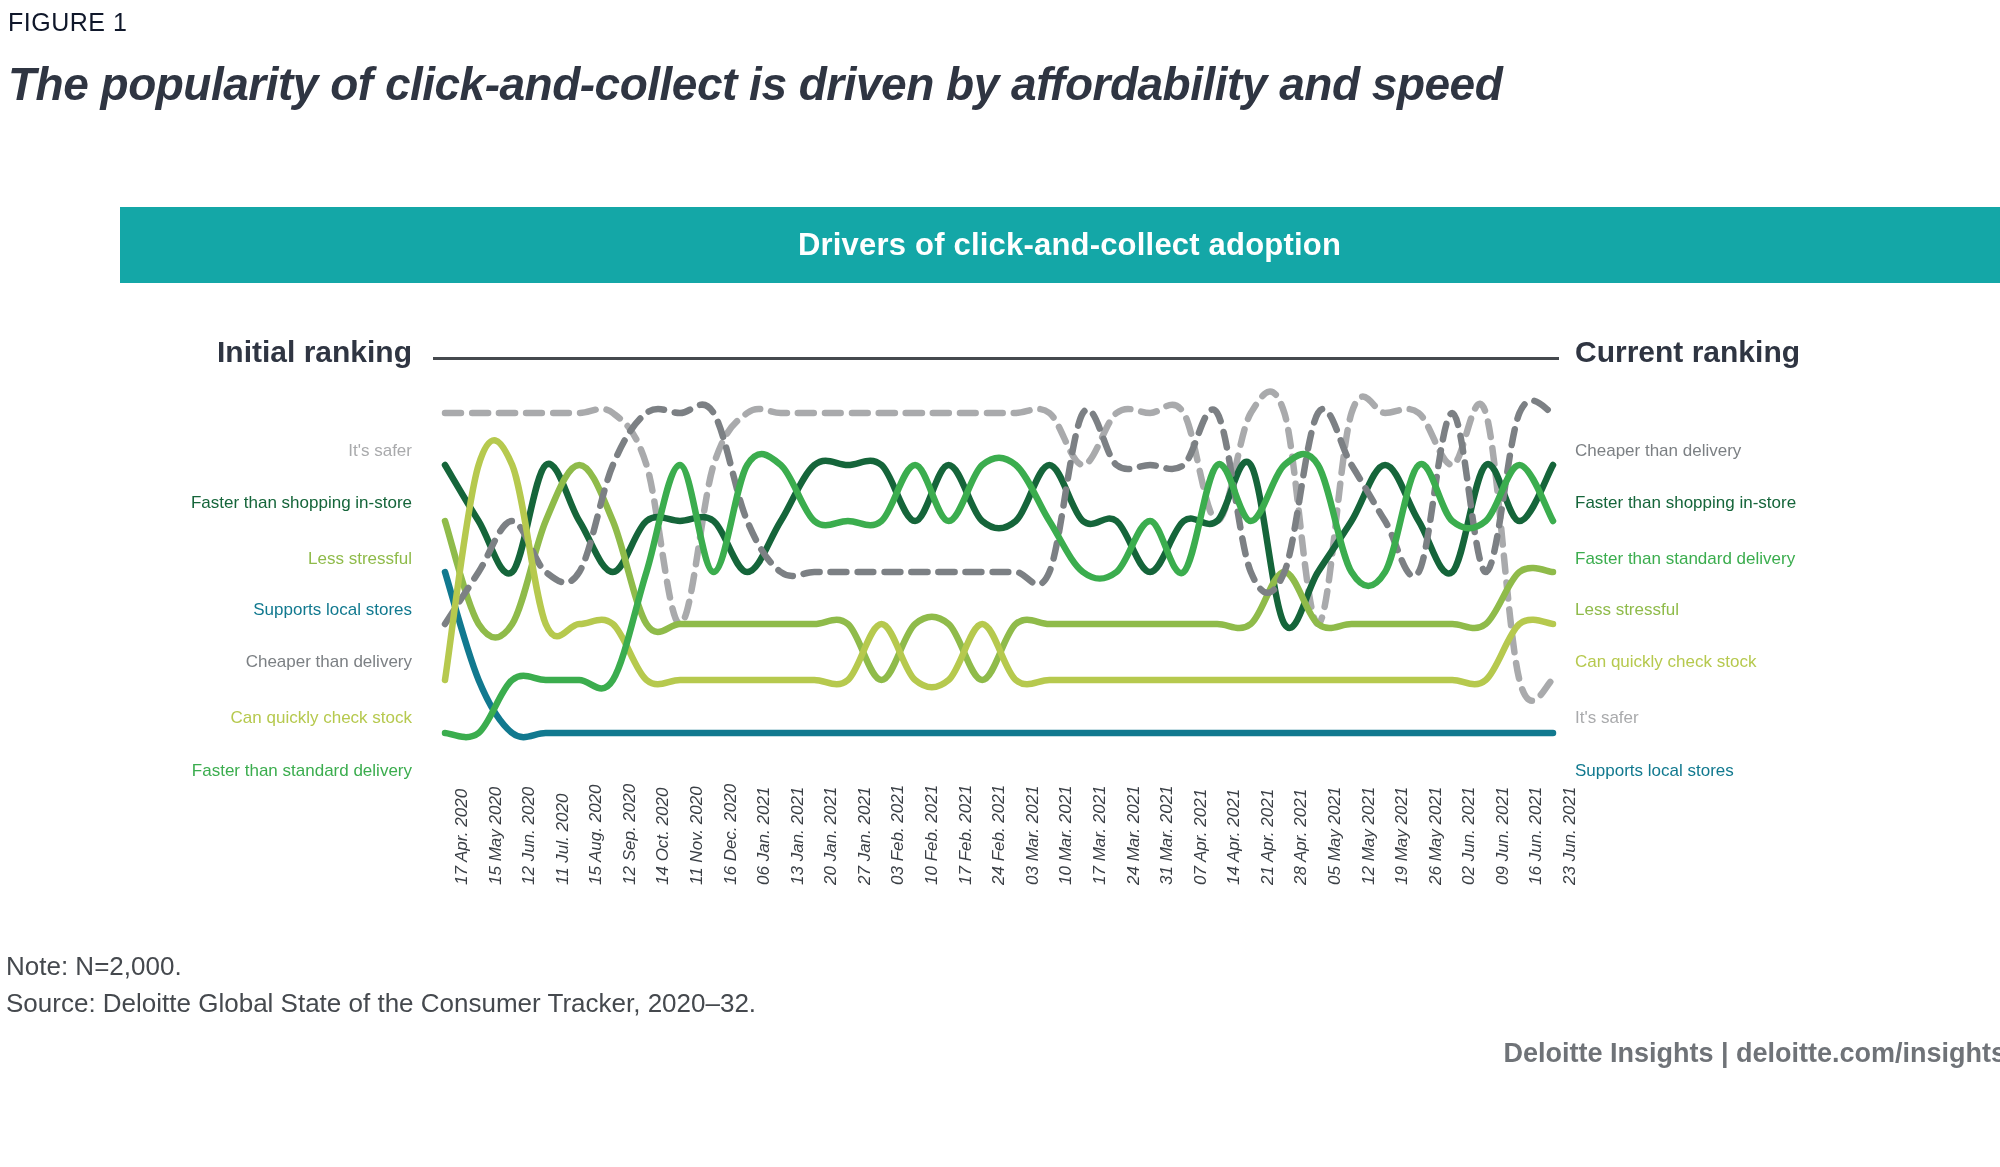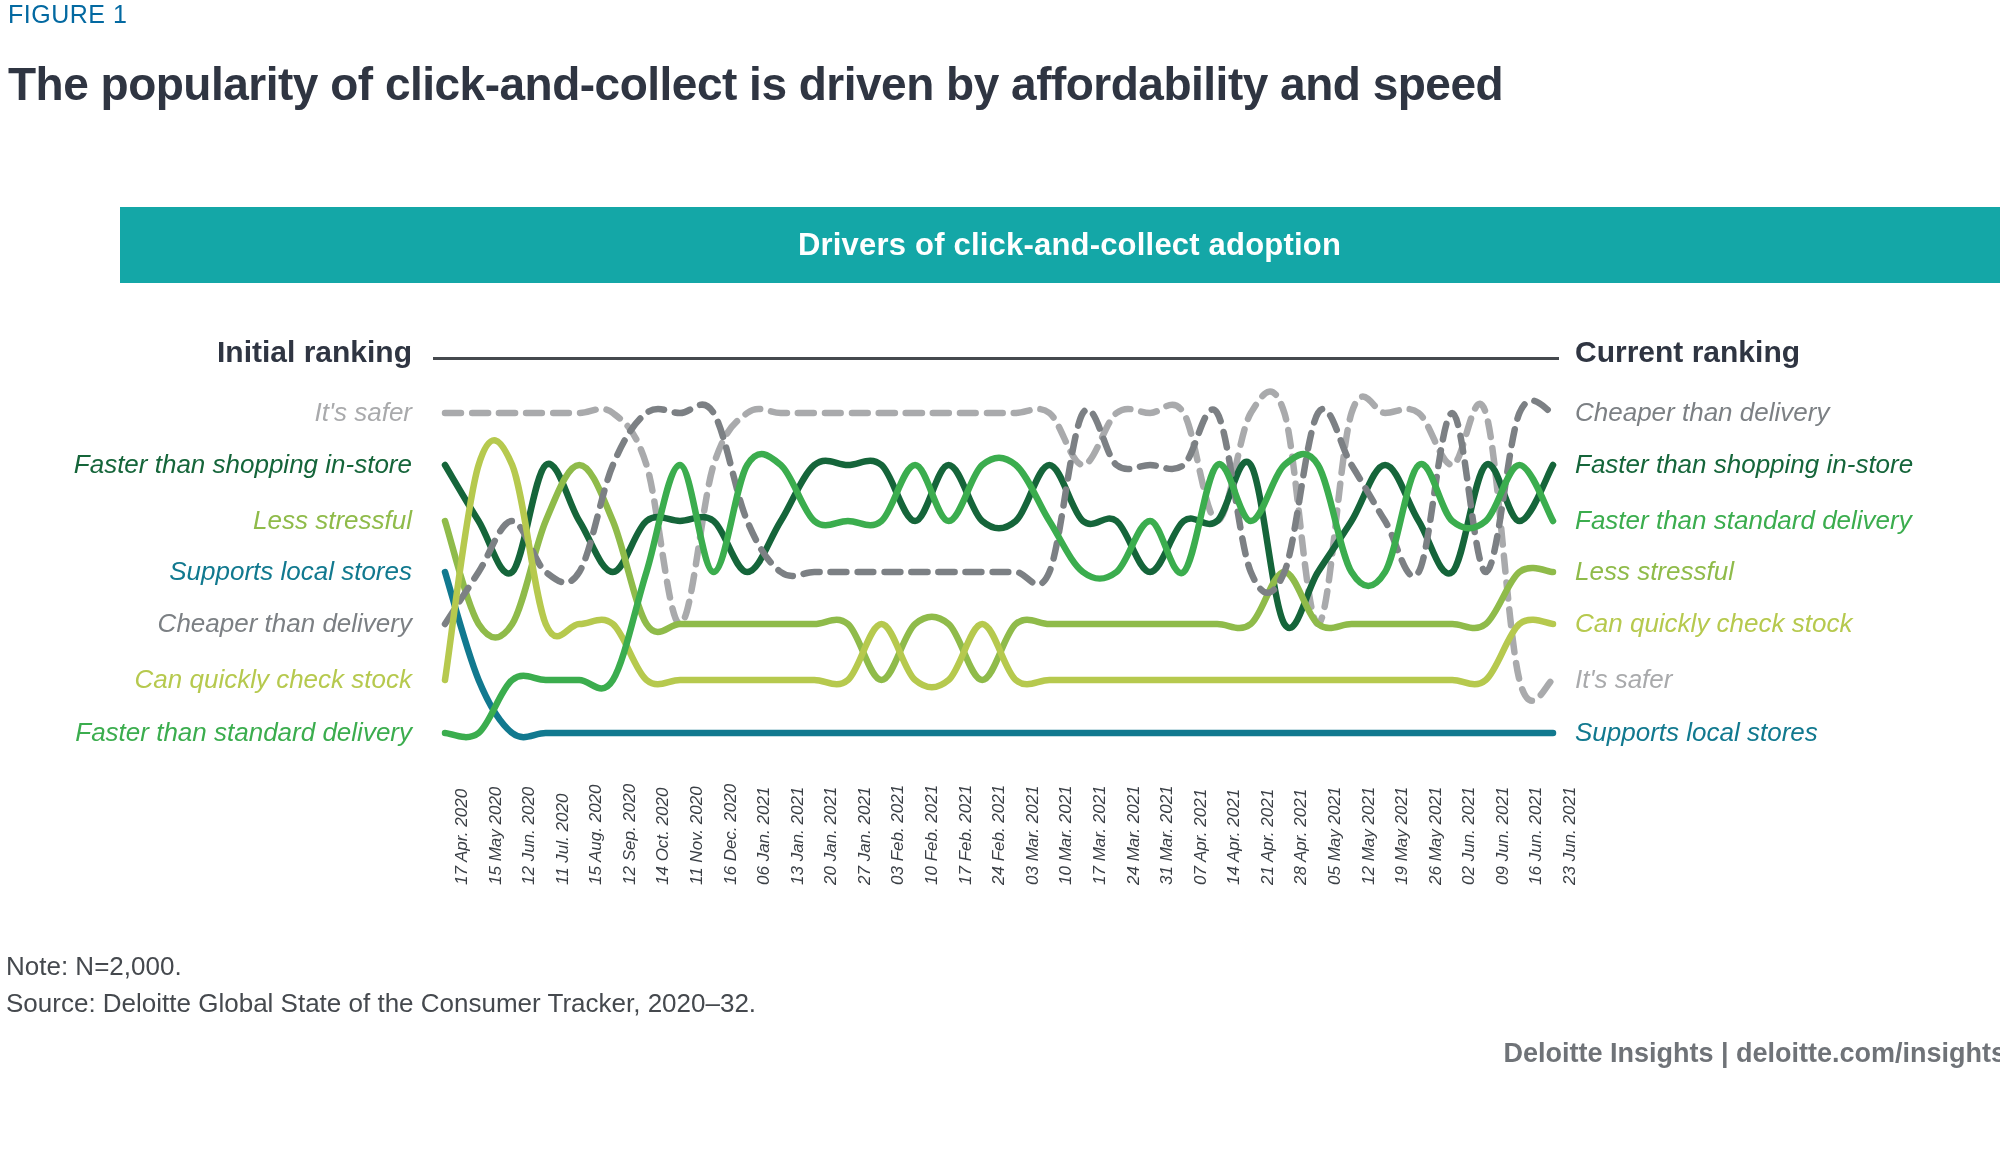--- a/index.html
+++ b/index.html
@@ -4,51 +4,52 @@
 <style>
   html,body{margin:0;padding:0;}
   body{
     width:2000px;height:1167px;
     background:#ffffff;
     font-family:"Liberation Sans", sans-serif;
     overflow:hidden;
     position:relative;
   }
   .fig-label{
-    position:absolute;left:8px;top:0;
+    position:absolute;left:8px;top:8px;
     font-size:25px;letter-spacing:.5px;
-    color:#0369a1;font-weight:400;
+    color:#0f172a;font-weight:400;
   }
   .fig-title{
     position:absolute;left:8px;top:60px;
     font-size:46px;line-height:1.05;
     font-weight:bold;color:#2f3542;
     font-stretch:condensed;
     letter-spacing:-0.5px;
+    font-style:italic;
   }
   .banner{
     position:absolute;left:120px;top:207px;
     width:1899px;height:76px;
     background:#14a7a7;
     display:flex;align-items:center;justify-content:center;
   }
   .banner-title{
     color:#ffffff;font-size:31px;font-weight:bold;letter-spacing:.2px;
   }
   .rank-head{
     position:absolute;font-size:30px;font-weight:bold;color:#2f3542;
   }
   .rank-head.left{left:0;top:335px;width:412px;text-align:right;}
   .rank-head.right{left:1575px;top:335px;text-align:center;}
   .hrule{
     position:absolute;left:433px;top:357px;width:1126px;height:0;
     border-top:3px solid #45494e;
   }
   .lbl{
-    position:absolute;font-size:26px;font-style:italic;white-space:nowrap;
+    position:absolute;font-size:17px;white-space:nowrap;margin-top:44px;
   }
   .lbl.left{width:412px;text-align:right;left:0;}
   .lbl.right{left:1575px;text-align:left;}
   .xlabels{position:absolute;left:0;top:0;width:2000px;height:1167px;}
   .xlbl{
     position:absolute;font-size:17px;font-style:italic;color:#3a3f45;
     transform-origin:left top;
     transform:rotate(-90deg);
     white-space:nowrap;
   }

